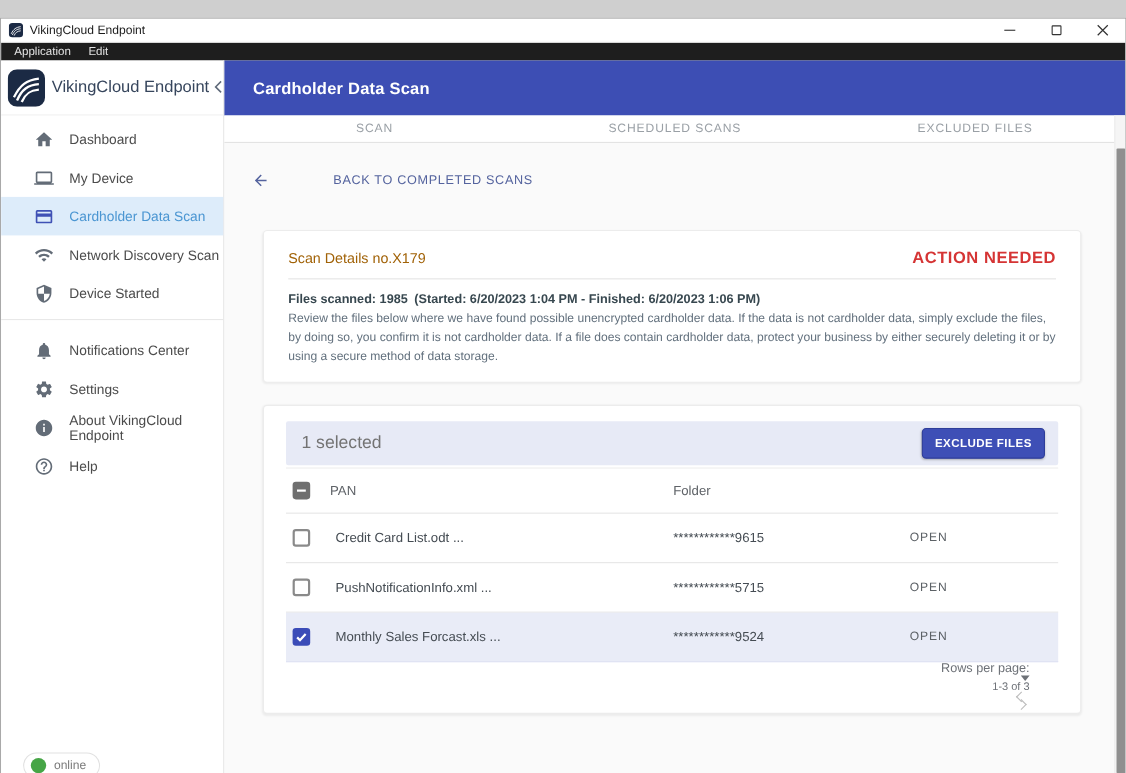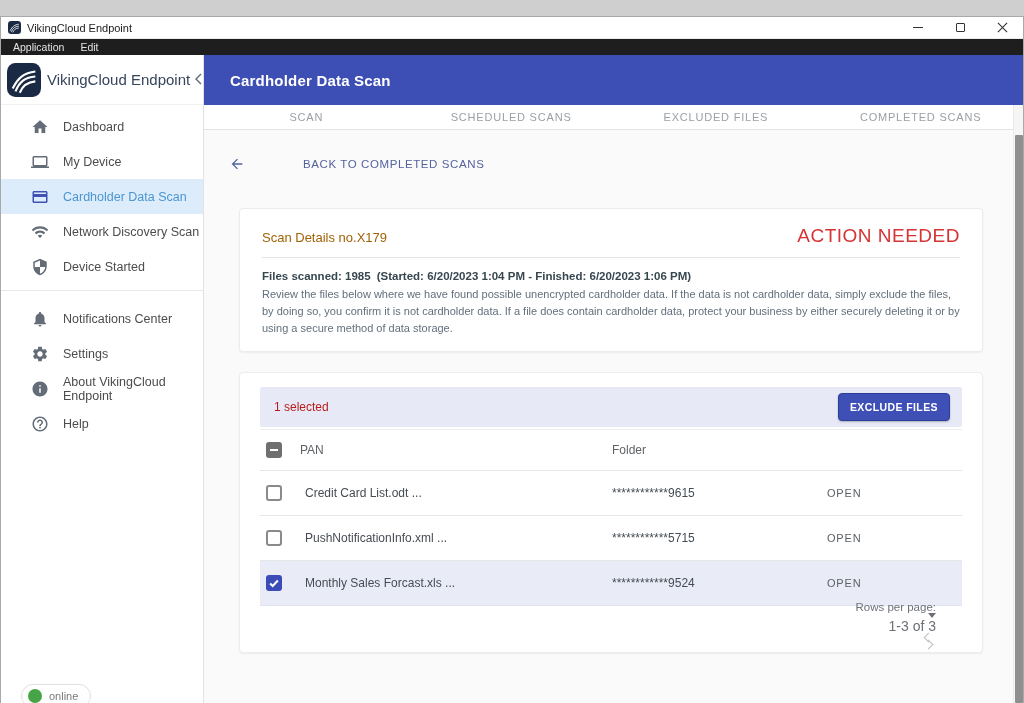--- a/index.html
+++ b/index.html
@@ -51,51 +51,51 @@
   .content { flex:1; background:#fafafa; position:relative; overflow:hidden; }
 
   .back-link { display:inline-flex; align-items:center; margin:26px 0 0 25px; cursor:pointer;gap:48px; }
   .back-link svg { width:16px; height:16px; fill:#54639e; }
   .back-link .bl-txt { margin-left:10px; font-size:11.5px; letter-spacing:0.6px; color:#54639e; }
 
   .card { background:#fff; border:1px solid #ececec; border-radius:4px; box-shadow:0 1px 2px rgba(0,0,0,0.06); width:744px; margin-left:35px; }
   .card.details { margin-top:32px; padding:16px 22px 14px 22px; }
   .d-toprow { display:flex; align-items:baseline; justify-content:space-between; }
   .d-title { font-size:13px; color:#a16207; }
-  .d-status { font-size:19px; letter-spacing:0.5px; font-weight:normal; }
+  .d-status { font-size:15px; letter-spacing:0.5px; font-weight:bold; }
   .d-rule { border-top:1px solid #e4e4e4; margin:10px 0 12px 0; }
   .d-scanline { font-size:11.5px; font-weight:bold; color:#37474f; margin-bottom:4px; }
   .d-scanline .time { margin-left:6px; }
   .d-desc { font-size:11px; color:#62707d; line-height:1.55; max-width:700px; }
   .d-note { font-size:11px; color:#62707d; line-height:1.55; }
 
   .card.table { margin-top:20px; padding:14px 20px 4px 20px; }
   .sel-bar { background:#e7eaf6; border-radius:2px; height:40px; display:flex; align-items:center; padding:0 12px 0 14px; }
-  .sel-count { font-size:12px; color:#b91c1c; }
+  .sel-count { font-size:16px; color:#737373; }
   .exclude-btn { margin-left:auto; background:#3e4fb6; border:1px solid #2e3d9a; border-radius:4px; color:#fff; font-size:10.5px; font-weight:bold; letter-spacing:0.4px; padding:7px 11px; cursor:pointer; box-shadow:0 1px 2px rgba(0,0,0,0.25); font-family:"Liberation Sans", sans-serif; }
 
   .grid-row { display:grid; grid-template-columns:40px 1fr 215px 135px; align-items:center; border-bottom:1px solid #e6e6e6; }
   .grid-row.head { height:42px; border-top:1px solid #eee; margin-top:2px; }
   .grid-row.data { height:45px; }
   .grid-row.data.selected { background:#e9ecf7; border-bottom-color:#dfe3f2; }
   .col-h { font-size:12px; color:#5f6368; }
   .cell-name { font-size:12px; color:#454c53; padding-left:5px; }
   .cell-pan { font-size:12px; color:#454c53; }
   .cell-open { font-size:11px; letter-spacing:0.8px; color:#5c6166; cursor:pointer; }
   .cb { width:16px; height:16px; border-radius:3px; margin-left:6px; display:flex; align-items:center; justify-content:center; cursor:pointer; }
   .cb.indet { background:#6f6f6f; }
   .cb.indet .dash { width:8px; border-top:2px solid #fff; display:block; }
   .cb.off { border:2px solid #8a8a8a; background:#fff; }
   .cb.on { background:#3b4cb8; }
   .cb.on svg { width:12px; height:12px; fill:none; stroke:#fff; stroke-width:2.4; }
 
   .pagination { height:42px; display:flex; align-items:flex-end; justify-content:flex-end; padding-right:26px;flex-direction:column; }
   .pg-label { font-size:11.5px; color:#6d7177; }
   .pg-caret { width:0; height:0; border-left:4px solid transparent; border-right:4px solid transparent; border-top:5px solid #6d7177; margin-left:14px; cursor:pointer; }
-  .pg-range { font-size:14px; color:#6d7177; margin-left:34px; }
+  .pg-range { font-size:10px; color:#6d7177; margin-left:34px; }
   .pg-nav { margin-left:34px; width:16px; height:16px; display:flex; align-items:center; justify-content:center; cursor:pointer; }
   .chev { width:7px; height:7px; border-left:1.6px solid #bdbdbd; border-bottom:1.6px solid #bdbdbd; }
   .chev.left { transform:rotate(45deg); }
   .chev.right { transform:rotate(225deg); }
 
   
   .scrollbar { position:absolute; top:50px; right:0; width:10px; bottom:6px; background:#f5f5f5; border-left:1px solid #ebebeb; }
   .scroll-thumb { position:absolute; top:30px; left:1px; width:8px; height:568px; background:#8f8f8f; border-radius:1px; }
 
   .bottom-accent { position:absolute; left:0; right:0; bottom:0; height:6px; background:#3d4eb4; }
@@ -240,21 +240,20 @@
 
     <div class="main">
       <div class="page-header">
         <span class="page-title">Cardholder Data Scan</span>
       </div>
 
       <div class="tabbar">
         <div class="tab">SCAN</div>
         <div class="tab">SCHEDULED SCANS</div>
         <div class="tab">EXCLUDED FILES</div>
-        <div class="tab">COMPLETED SCANS</div>
       </div>
 
       <div class="content">
         <div class="back-link">
           <svg viewBox="0 0 24 24">
               <path d="M20 11H7.83l5.59-5.59L12 4l-8 8 8 8 1.41-1.41L7.83 13H20v-2z"></path>
             </svg>
           <span class="bl-txt">BACK TO COMPLETED SCANS</span>
         </div>
 

